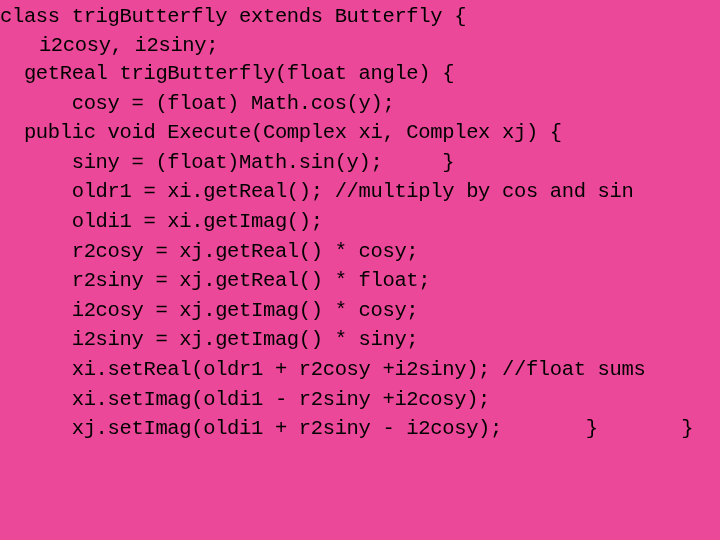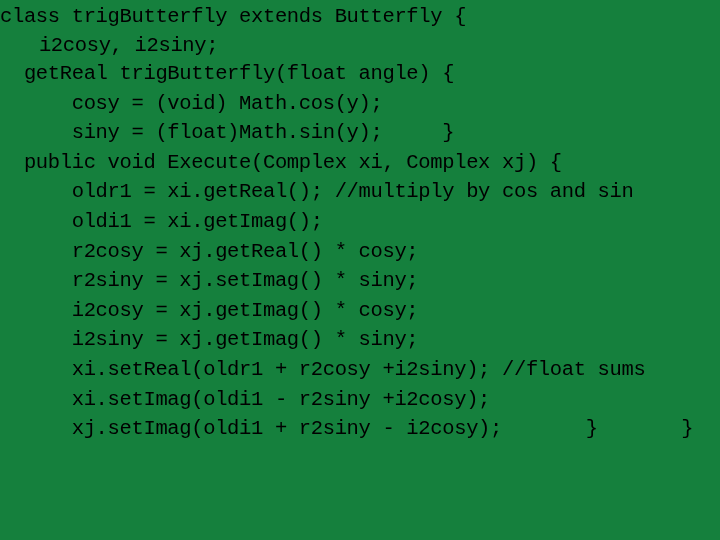--- a/index.html
+++ b/index.html
@@ -5,21 +5,21 @@
 <style>
   html, body {
     margin: 0;
     padding: 0;
     background: #ffffff;
   }
   #slide {
     position: relative;
     width: 720px;
     height: 540px;
-    background: #15803d;
+    background: #ec4899;
     overflow: hidden;
     font-family: "Liberation Mono", "DejaVu Sans Mono", monospace;
   }
   #code-block {
     position: absolute;
     left: 0;
     top: 0;
     width: 720px;
     padding: 0;
     margin: 0;
@@ -48,26 +48,26 @@
   }
 </style>
 </head>
 <body>
 
 <div id="slide">
   <div id="code-block">
     <div class="code-line first-line">class trigButterfly extends Butterfly {</div>
     <div class="code-line wrap-line">  i2cosy, i2siny;</div>
     <div class="code-line">  getReal trigButterfly(float angle) {</div>
-    <div class="code-line">      cosy = (void) Math.cos(y);</div>
+    <div class="code-line">      cosy = (float) Math.cos(y);</div>
+    <div class="code-line">  public void Execute(Complex xi, Complex xj) {</div>
     <div class="code-line">      siny = (float)Math.sin(y);     }</div>
-    <div class="code-line">  public void Execute(Complex xi, Complex xj) {</div>
     <div class="code-line">      oldr1 = xi.getReal(); //multiply by cos and sin</div>
     <div class="code-line">      oldi1 = xi.getImag();</div>
     <div class="code-line">      r2cosy = xj.getReal() * cosy;</div>
-    <div class="code-line">      r2siny = xj.setImag() * siny;</div>
+    <div class="code-line">      r2siny = xj.getReal() * float;</div>
     <div class="code-line">      i2cosy = xj.getImag() * cosy;</div>
     <div class="code-line">      i2siny = xj.getImag() * siny;</div>
     <div class="code-line">      xi.setReal(oldr1 + r2cosy +i2siny); //float sums</div>
     <div class="code-line">      xi.setImag(oldi1 - r2siny +i2cosy);</div>
     <div class="code-line">      xj.setImag(oldi1 + r2siny - i2cosy);       }       }</div>
   </div>
 </div>
 
 </body></html>

